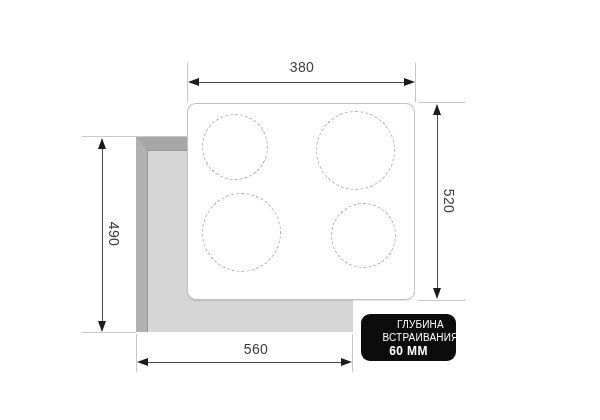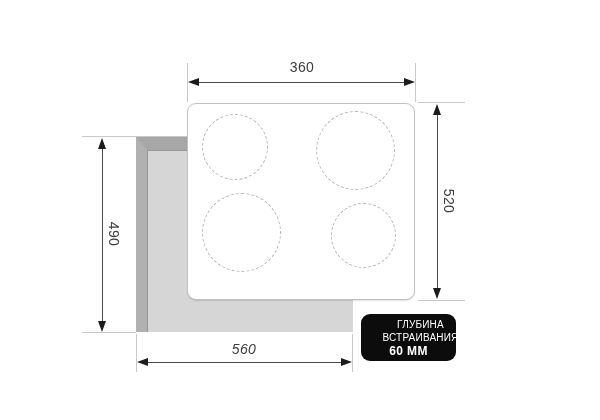--- a/index.html
+++ b/index.html
@@ -63,21 +63,21 @@
   <div class="burner tr"></div>
   <div class="burner bl"></div>
   <div class="burner br"></div>
 
   <div>
     <div class="ext" style="left:187px;top:63px;width:1px;height:39px;"></div>
     <div class="ext" style="left:415px;top:63px;width:1px;height:39px;"></div>
     <div class="dline" style="left:196px;top:82px;width:210px;height:1px;"></div>
     <div class="tri left" style="left:188px;top:78px;"></div>
     <div class="tri right" style="left:404px;top:78px;"></div>
-    <div class="dlabel" style="left:272px;top:59px;width:60px;">360</div>
+    <div class="dlabel" style="left:272px;top:59px;width:60px;">380</div>
   </div>
 
   <div>
     <div class="ext" style="left:418px;top:102px;width:47px;height:1px;"></div>
     <div class="ext" style="left:418px;top:300px;width:47px;height:1px;"></div>
     <div class="dline" style="left:437px;top:113px;width:1px;height:177px;"></div>
     <div class="tri up" style="left:433px;top:104px;"></div>
     <div class="tri down" style="left:433px;top:288px;"></div>
     <div class="dlabel vert" style="left:434px;top:193px;">520</div>
   </div>
@@ -90,21 +90,21 @@
     <div class="tri down" style="left:98px;top:321px;"></div>
     <div class="dlabel vert" style="left:99px;top:226px;">490</div>
   </div>
 
   <div>
     <div class="ext" style="left:136px;top:334px;width:1px;height:38px;"></div>
     <div class="ext" style="left:352px;top:334px;width:1px;height:38px;"></div>
     <div class="dline" style="left:146px;top:362px;width:196px;height:1px;"></div>
     <div class="tri left" style="left:137px;top:358px;"></div>
     <div class="tri right" style="left:341px;top:358px;"></div>
-    <div class="dlabel" style="left:214px;top:341px;width:60px;font-style:italic;">560</div>
+    <div class="dlabel" style="left:226px;top:341px;width:60px;">560</div>
   </div>
 
   <div class="badge">
     <div class="b-sm">ГЛУБИНА</div>
     <div class="b-sm">ВСТРАИВАНИЯ</div>
     <div class="b-lg">60 ММ</div>
   </div>
 
 </div>
 

